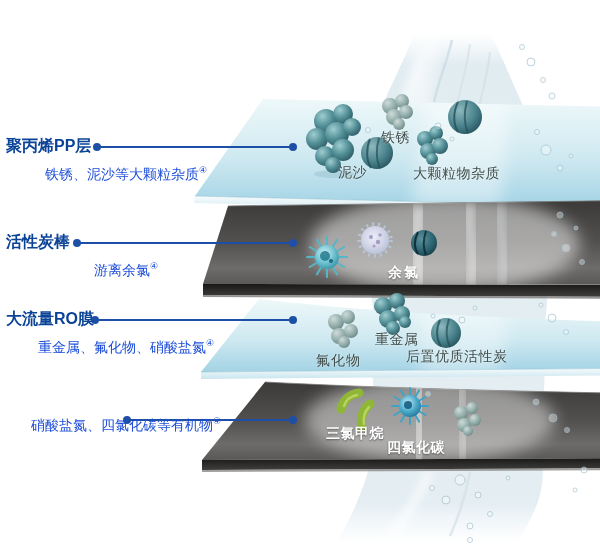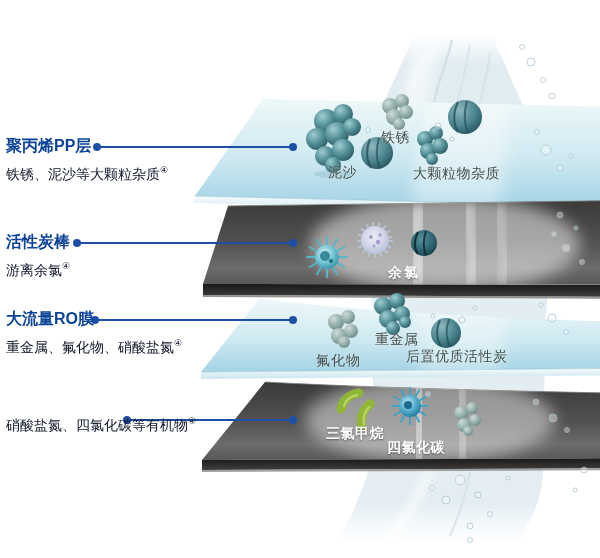--- a/index.html
+++ b/index.html
@@ -3,21 +3,21 @@
 <meta charset="utf-8">
 <style>
   html,body{margin:0;padding:0;background:#fff;}
   .stage{
     position:relative;width:600px;height:558px;overflow:hidden;background:#ffffff;
     font-family:"Liberation Sans","DejaVu Sans",sans-serif;
   }
   .stage svg{position:absolute;left:0;top:0;}
   .ann{position:absolute;left:6px;width:240px;}
   .ann .h{font-size:16px;font-weight:bold;color:#0b4397;line-height:22px;white-space:nowrap;}
-  .ann .desc{font-size:14px;color:#0f172a;line-height:21px;margin-top:3px;white-space:nowrap;}
+  .ann .desc{font-size:14px;color:#1d4ed8;line-height:21px;margin-top:3px;white-space:nowrap;text-align:center;}
   .ann .desc sup{font-size:9px;}
   .plabel{position:absolute;font-size:14px;color:#3f4e4c;letter-spacing:.5px;white-space:nowrap;
           text-shadow:0 0 2px rgba(255,255,255,.7);}
   .plabel.onDark{color:#ffffff;font-weight:bold;text-shadow:0 1px 2px rgba(0,0,0,.45);}
 </style>
 </head>
 <body>
 
 <div class="stage">
 
@@ -349,21 +349,21 @@
   <div class="h">大流量RO膜</div>
   <div class="desc">
     <div><span>重金属、氟化物、硝酸盐氮</span><sup>④</sup></div>
   </div>
 </div>
 <div class="ann" style="top:408px">
   <div class="desc"><span>硝酸盐氮、四氯化碳等有机物</span><sup>④</sup></div>
 </div>
 
 <div class="plabel" style="left:381px;top:129px">铁锈</div>
-<div class="plabel" style="left:328px;top:164px">泥沙</div>
+<div class="plabel" style="left:338px;top:164px">泥沙</div>
 <div class="plabel" style="left:413px;top:165px">大颗粒物杂质</div>
 <div class="plabel onDark" style="left:388px;top:264px;letter-spacing:2px">余氯</div>
 <div class="plabel" style="left:375px;top:331px">重金属</div>
 <div class="plabel" style="left:316px;top:352px;letter-spacing:1px">氟化物</div>
 <div class="plabel" style="left:406px;top:348px">后置优质活性炭</div>
 <div class="plabel onDark" style="left:326px;top:425px">三氯甲烷</div>
 <div class="plabel onDark" style="left:387px;top:439px">四氯化碳</div>
 
 </div>
 

